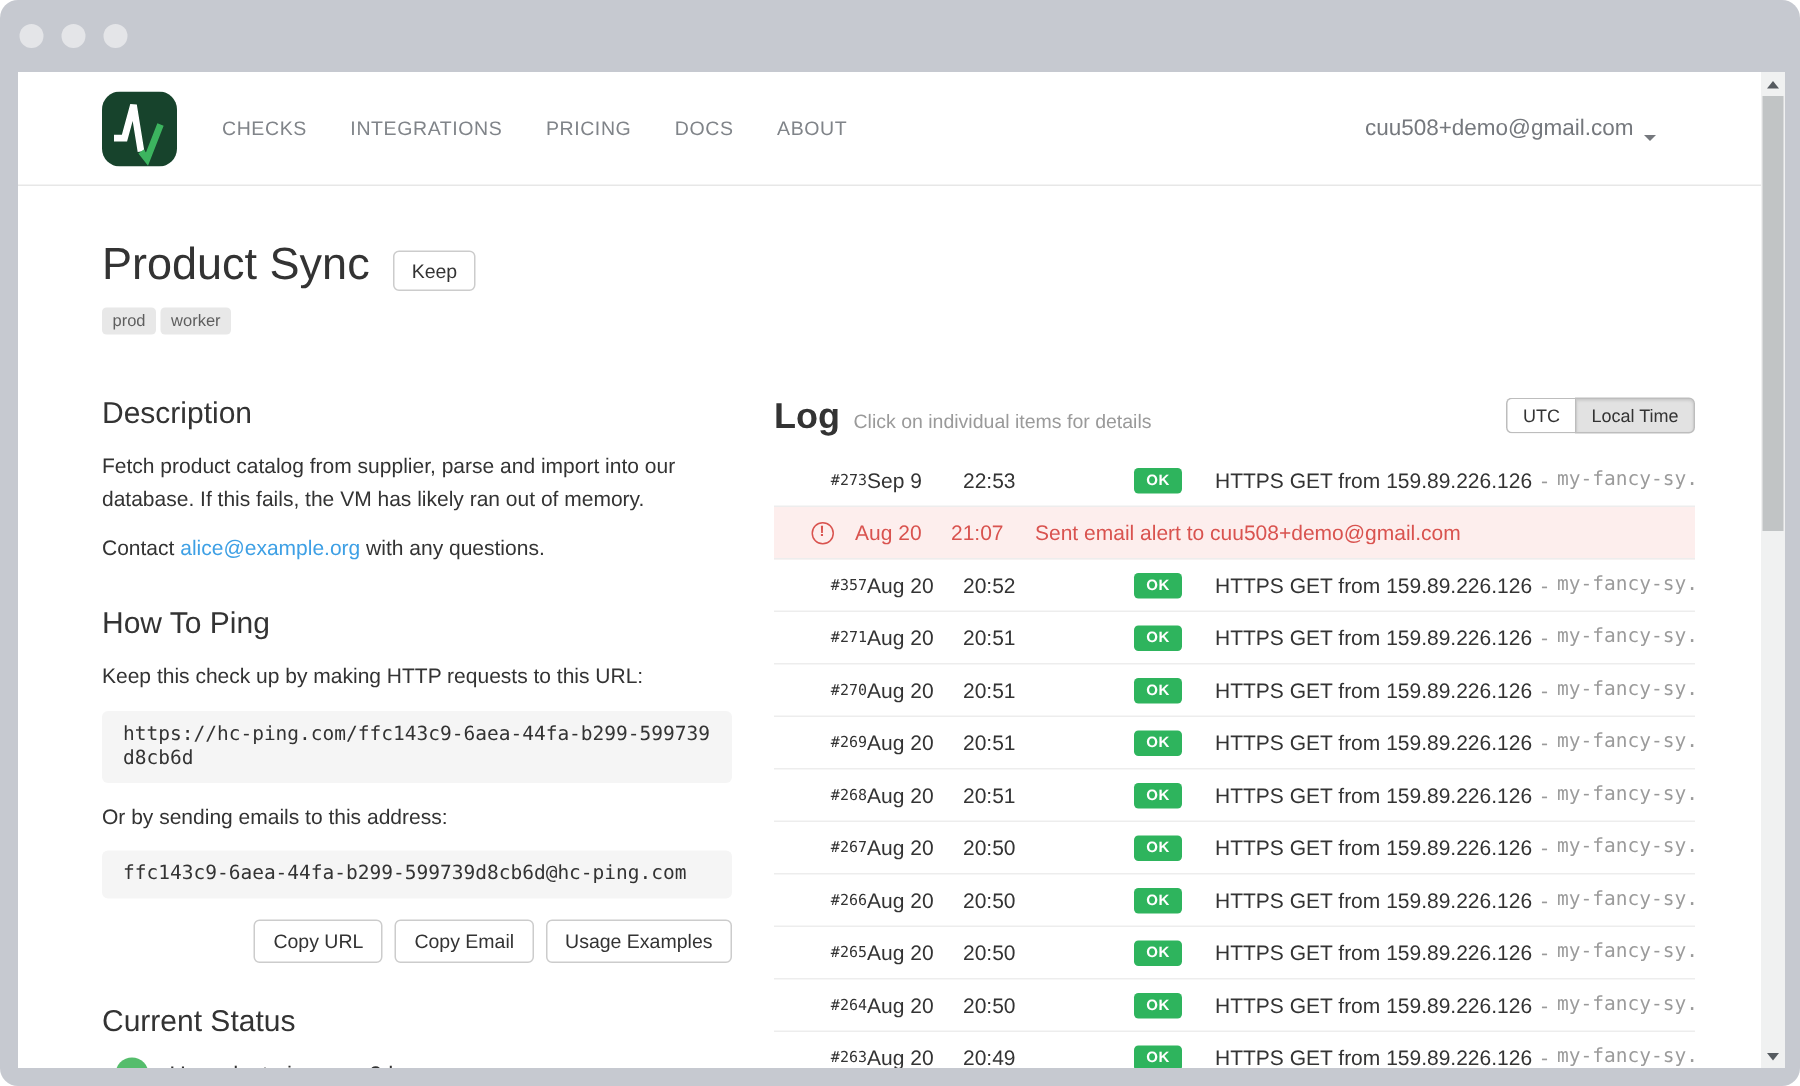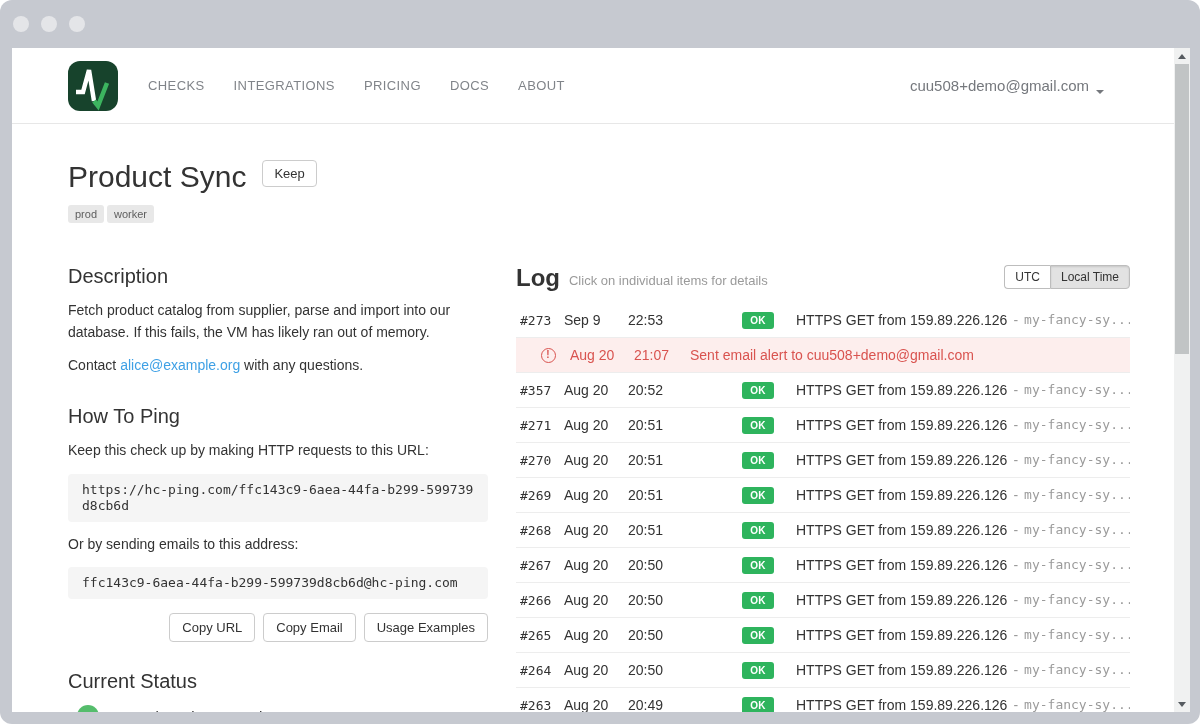--- a/index.html
+++ b/index.html
@@ -25,21 +25,21 @@
   .navbar { height: 76px; display: flex; align-items: center; padding: 0 70px 0 56px;
             border-bottom: 1px solid #e7e7e7; background: #fff; margin-right: 16px; }
   .logo { width: 50px; height: 50px; margin-right: 30px; cursor: pointer; }
   .nav-links { display: flex; gap: 29px; }
   .nav-link { color: #808489; font-size: 13px; letter-spacing: .4px; cursor: pointer; text-decoration: none; }
   .account { margin-left: auto; color: #75787d; font-size: 15px; cursor: pointer; display: flex; align-items: flex-end; gap: 7px; }
   .caret { width: 0; height: 0; border-left: 4px solid transparent; border-right: 4px solid transparent; border-top: 4px solid #75787d; }
 
   
   .page { padding: 36px 44px 0 56px; margin-right: 16px; }
-  .title-row { display: flex; align-items: flex-start; gap: 16px; margin-bottom: 11px; }
+  .title-row { display: flex; align-items: flex-end; gap: 16px; margin-bottom: 11px; }
   .page-title { font-size: 30px; font-weight: 400; color: #333; line-height: 34px; }
   .btn { background: #fff; border: 1px solid #ccc; border-radius: 4px; color: #333;
          font-size: 13px; font-family: "Liberation Sans", sans-serif; padding: 6px 12px; cursor: pointer; }
   .btn-sm { padding: 5px 11px; font-size: 13px; }
   .tags { display: flex; gap: 3px; }
   .tag { background: #e8e8e8; color: #5e5e5e; font-size: 11px; padding: 3px 7px; border-radius: 3px; }
 
   .columns { display: flex; gap: 28px; margin-top: 42px; }
   .col-left { width: 420px; flex: 0 0 420px; }
   .col-right { flex: 1; min-width: 0; }
@@ -65,21 +65,21 @@
   .tz-toggle { margin-left: auto; display: flex; }
   .tz-btn { border: 1px solid #bdbdbd; background: #fff; color: #333; font-size: 12px;
             font-family: "Liberation Sans", sans-serif; padding: 4px 10px; cursor: pointer; }
   .tz-btn:first-child { border-radius: 4px 0 0 4px; border-right: none; }
   .tz-btn:last-child { border-radius: 0 4px 4px 0; }
   .tz-btn.active { background: #e2e2e2; box-shadow: inset 0 1px 2px rgba(0,0,0,.12); }
 
   .log-rows { margin-top: 12px; }
   .log-row { display: flex; align-items: center; height: 35px; border-bottom: 1px solid #ededed;
              font-size: 14px; color: #333; cursor: pointer; }
-  .c-id   { flex: 0 0 44px; margin-left: 4px; font-family: "DejaVu Sans Mono", monospace; font-size: 13px; }
+  .c-id   { flex: 0 0 44px; margin-left: 18px; font-family: "DejaVu Sans Mono", monospace; font-size: 10px; text-align: right; }
   .c-date { flex: 0 0 64px; }
   .c-time { flex: 0 0 56px; }
   .c-gap  { flex: 0 0 46px; }
   .c-badge{ flex: 0 0 56px; display: flex; justify-content: center; }
   .ok-badge { background: #2eb45d; color: #fff; font-size: 10px; font-weight: bold;
               padding: 3px 8px; border-radius: 3px; letter-spacing: .3px; }
   .c-event { flex: 1; min-width: 0; margin-left: 10px; white-space: nowrap; overflow: hidden; display: flex; align-items: flex-start; }
   .sep { color: #9b9b9b; margin: 0 6px; }
   .mono-tail { font-family: "DejaVu Sans Mono", monospace; font-size: 13px; color: #9b9b9b; }
 

